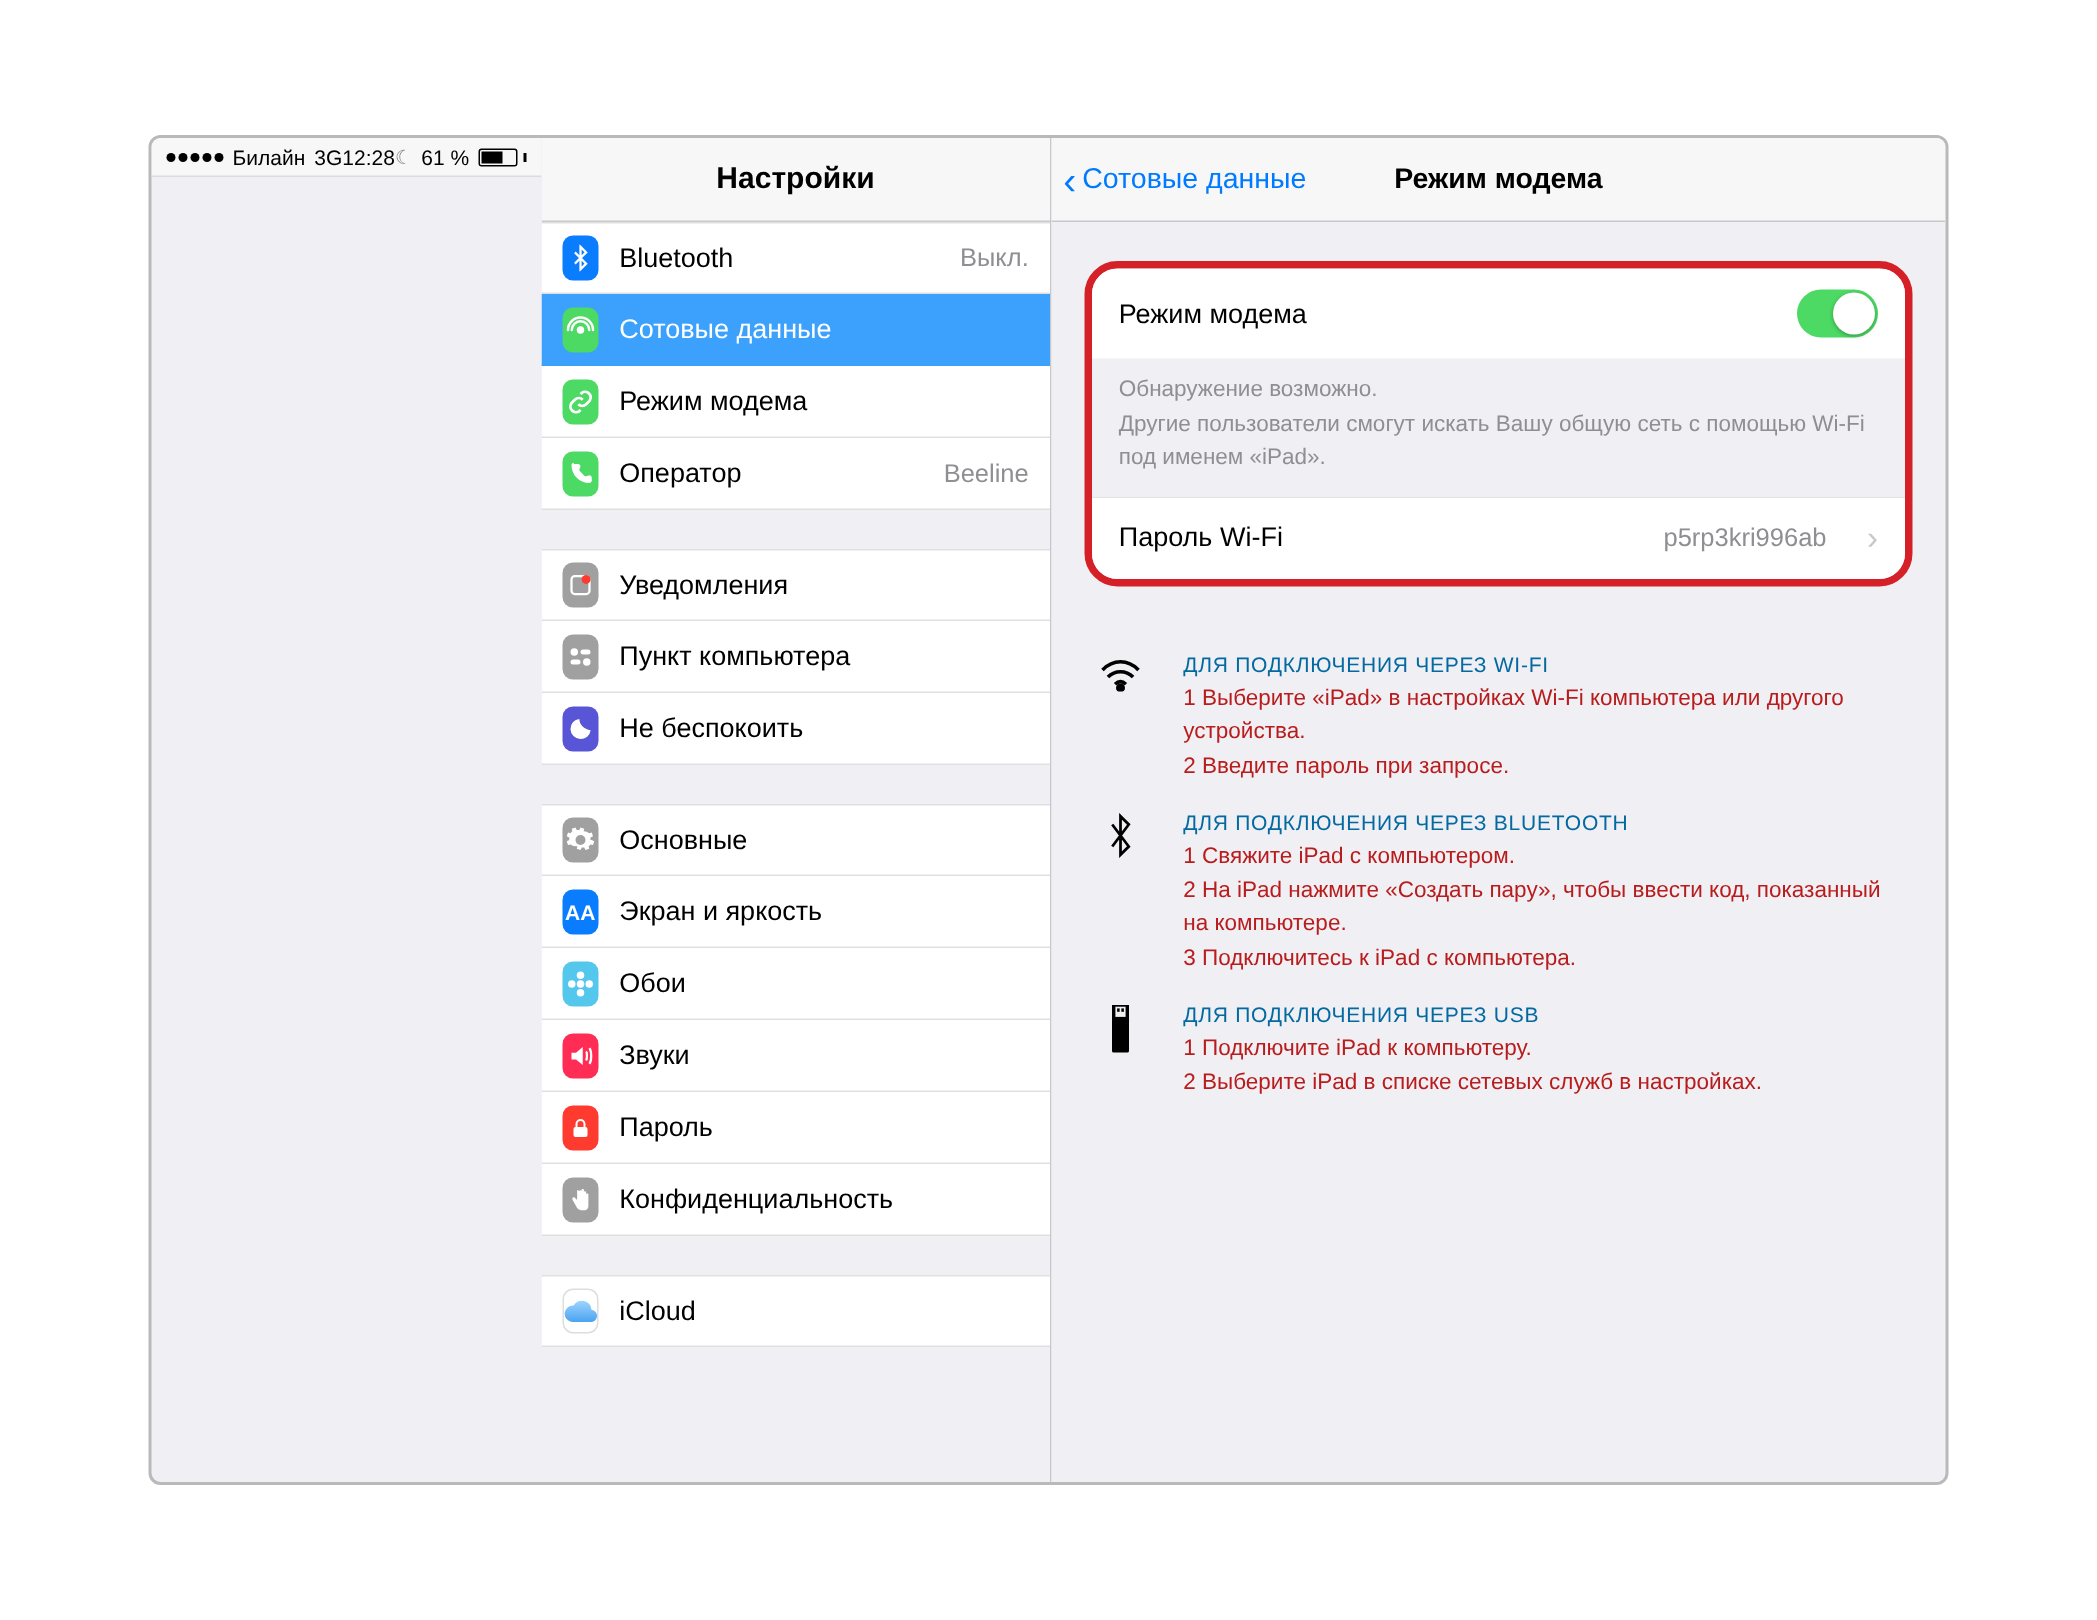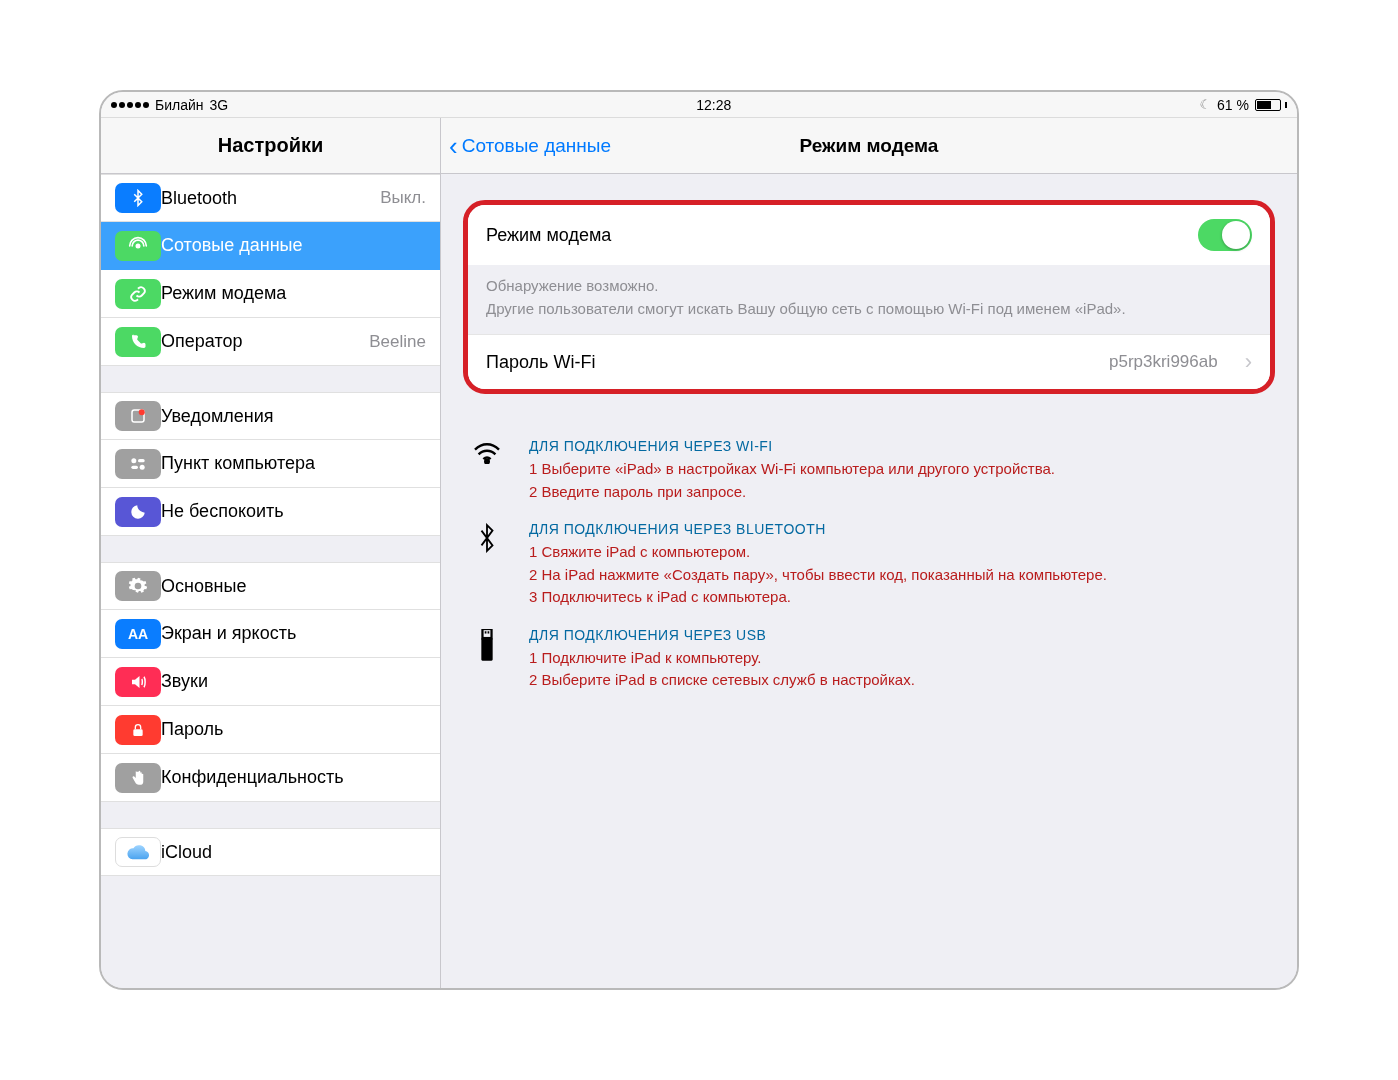--- a/index.html
+++ b/index.html
@@ -13,23 +13,23 @@
   *{box-sizing:border-box;}
   html,body{margin:0;padding:0;}
   body{
     font-family:-apple-system,"Helvetica Neue",Helvetica,Arial,sans-serif;
     background:#fff;
     width:1398px;height:1080px;
     display:flex;align-items:center;justify-content:center;
   }
   .outer{
     width:1200px;height:900px;
-    border:2px solid #b9b9b9;border-radius:24px;
+    border:2px solid #b9b9b9;border-radius:8px;
     overflow:hidden;background:var(--bg);
-    display:flex;flex-direction:column;
+    display:flex;
     box-shadow:0 0 0 4px #fff;
     justify-content:flex-end;
   }
   
   .status{
     height:26px;background:#f7f7f7;border-bottom:1px solid #dcdcdc;
     display:flex;align-items:center;justify-content:space-between;
     padding:0 10px;font-size:14px;color:#000;
   }
   .status-left,.status-right{display:flex;align-items:center;gap:6px;}
@@ -56,21 +56,21 @@
   
   .group{margin-top:0;}
   .group + .group{margin-top:26px;}
   .row{
     background:#fff;height:48px;display:flex;align-items:center;
     padding:0 14px;border-bottom:1px solid #e0e0e0;position:relative;
     font-size:18px;color:#000;cursor:pointer;
   }
   .row:first-child{border-top:1px solid #e0e0e0;}
   .row .ricon{
-    width:46px;height:30px;border-radius:7px;
+    width:24px;height:30px;border-radius:7px;margin-right:14px;
     display:flex;align-items:center;justify-content:center;color:#fff;font-size:17px;flex-shrink:0;
   }
   .row .label{flex:1;white-space:nowrap;overflow:hidden;text-overflow:ellipsis;}
   .row .val{color:var(--gray-text);font-size:17px;}
   .row.selected{background:var(--sel);color:#fff;border-bottom-color:var(--sel);}
   
   .rhdr{
     height:56px;background:#f7f7f7;border-bottom:1px solid var(--border);
     display:flex;align-items:center;position:relative;
   }
@@ -218,20 +218,32 @@
               </span>
               <span class="label">Основные</span>
             </div>
             <div class="row">
               <span class="ricon" style="background: rgb(10, 125, 255);">
                 <span style="color:#fff;font-weight:700;font-size:14px;">AA</span>
               </span>
               <span class="label">Экран и яркость</span>
             </div>
             <div class="row">
+              <span class="ricon" style="background: rgb(84, 199, 236);">
+                <svg width="20" height="20" viewBox="0 0 24 24" fill="white">
+                  <circle cx="12" cy="12" r="3"></circle>
+                  <circle cx="12" cy="5" r="3"></circle>
+                  <circle cx="12" cy="19" r="3"></circle>
+                  <circle cx="5" cy="12" r="3"></circle>
+                  <circle cx="19" cy="12" r="3"></circle>
+                </svg>
+              </span>
+              <span class="label">Обои</span>
+            </div>
+            <div class="row">
               <span class="ricon" style="background: rgb(255, 45, 85);">
                 <svg width="18" height="18" viewBox="0 0 24 24" fill="white">
                   <path d="M4 9v6h4l6 5V4L8 9H4z"></path>
                   <path d="M17 8c1 1 1 6 0 8M20 5c2 3 2 11 0 14" stroke="white" stroke-width="2" fill="none"></path>
                 </svg>
               </span>
               <span class="label">Звуки</span>
             </div>
             <div class="row">
               <span class="ricon" style="background: rgb(255, 59, 48);">

